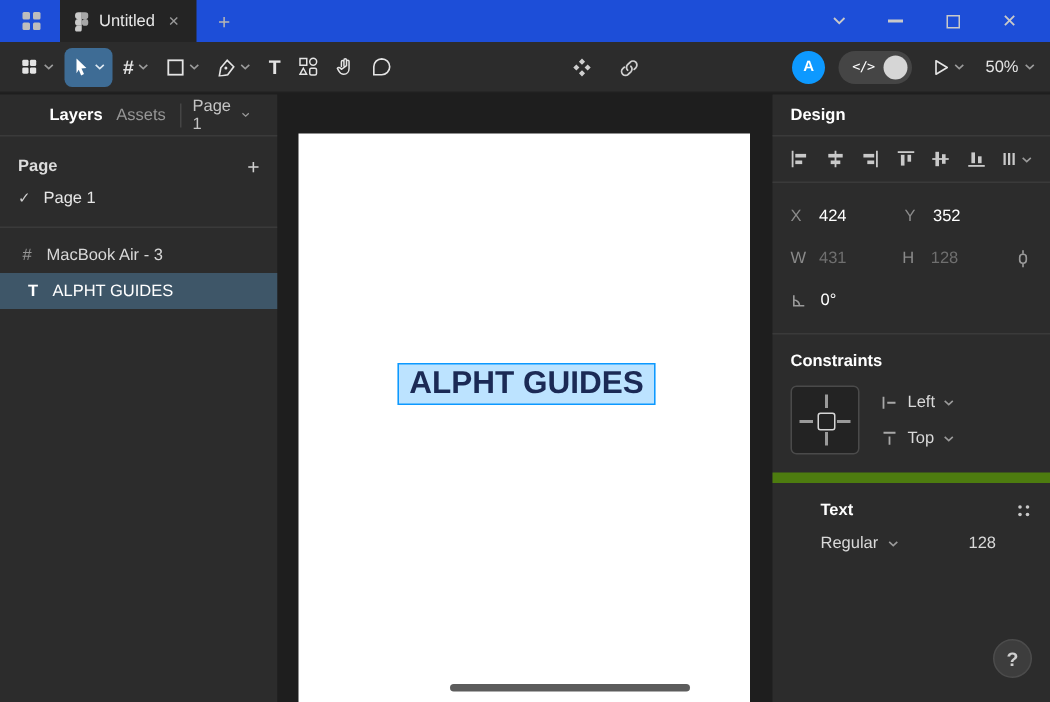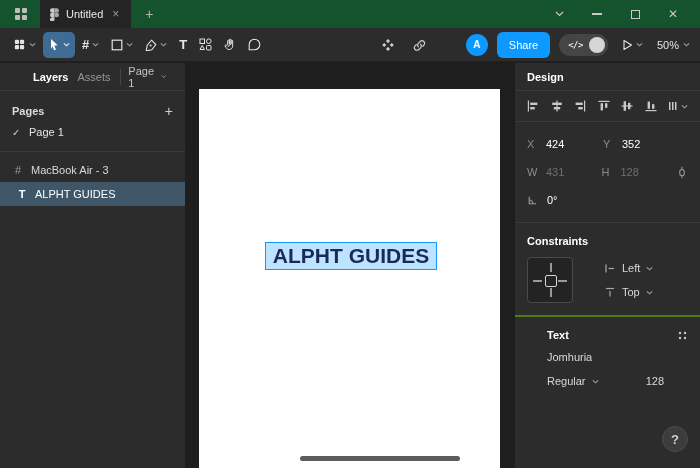--- a/index.html
+++ b/index.html
@@ -1,20 +1,20 @@
 <!DOCTYPE html>
 <html style="--accent: #0d99ff; --annotation: #e02525; --selected_tool: #3e6c95; --selected_layer_row: #3e5668; --canvas_bg: #1e1e1e; --canvas_text: #1b2a55;"><head>
 <meta charset="utf-8">
 <style>
   *{margin:0;padding:0;box-sizing:border-box;font-family:"Liberation Sans","DejaVu Sans",sans-serif;}
   html,body{width:700px;height:468px;overflow:hidden;background:#131313;}
   .app{position:relative;width:700px;height:468px;background:var(--canvas_bg,#1e1e1e);color:#fff;font-size:11px;}
 
   
-  .tabbar{height:28px;background:#14532d;display:flex;align-items:center;padding:0 8px;gap:6px;}
+  .tabbar{height:28px;background:#1d4ed8;display:flex;align-items:center;padding:0 8px;gap:6px;}
   .home-btn{width:26px;height:22px;display:flex;align-items:center;justify-content:center;border-radius:4px;}
   .tab{height:28px;display:flex;align-items:center;gap:7px;padding:0 10px;background:#242424;color:#e8e8e8;font-size:11px;}
   .tab-close{color:#9a9a9a;font-size:12px;line-height:1;padding:0 2px;cursor:default;}
   .newtab{color:#b5b5b5;font-size:14px;padding:0 8px;}
   .win-controls{margin-left:auto;display:flex;align-items:center;}
   .win-btn{width:38px;height:28px;display:flex;align-items:center;justify-content:center;color:#c9c9c9;}
   .min-glyph{width:10px;height:1.5px;background:#c9c9c9;display:block;}
   .max-glyph{width:9px;height:9px;border:1.2px solid #c9c9c9;display:block;}
   .x-glyph{font-size:12px;color:#c9c9c9;}
 
@@ -72,23 +72,23 @@
   .ai rect{fill:#c9c9c9;}
   .ai-btn{display:flex;align-items:center;gap:2px;}
   .pos-section{padding:12px 12px 12px;border-bottom:1px solid #3a3a3a;flex:none;}
   .pos-row{display:flex;align-items:center;height:20px;margin-bottom:8px;}
   .pos-row:last-child{margin-bottom:0;}
   .pos-cell{width:76px;display:flex;align-items:center;gap:9px;}
   .pl{color:#8a8a8a;width:10px;}
   .pv{color:#fff;}
   .pv.dim{color:#6f6f6f;}
   .pos-aux{margin-left:auto;display:flex;align-items:center;}
-  .sec{padding:12px;border-bottom:2px solid #4d7c0f;flex:none;}
+  .sec{padding:12px;border-bottom:7px solid #4d7c0f;flex:none;}
   .sec-header{display:flex;align-items:center;color:#fff;font-weight:bold;margin-bottom:10px;}
-  .constraints-body{display:flex;gap:31px;align-items:center;}
+  .constraints-body{display:flex;gap:14px;align-items:center;}
   .cw{width:46px;height:46px;background:#232323;border:1px solid #4a4a4a;border-radius:4px;position:relative;flex:none;}
   .cw-tick{position:absolute;background:#9a9a9a;}
   .cw-t{left:22px;top:5px;width:2px;height:9px;}
   .cw-b{left:22px;bottom:5px;width:2px;height:9px;}
   .cw-l{top:22px;left:5px;height:2px;width:9px;}
   .cw-r{top:22px;right:5px;height:2px;width:9px;}
   .cw-center{position:absolute;left:17px;top:17px;width:12px;height:12px;border:1.5px solid #d6d6d6;border-radius:2px;}
   .con-rows{display:flex;flex-direction:column;gap:12px;}
   .dropdown{display:flex;align-items:center;gap:6px;color:#d9d9d9;}
   .layer-body{display:flex;align-items:center;}
@@ -219,21 +219,20 @@
       </div>
       <div class="tool">
         <svg width="13" height="13" viewBox="0 0 12 12">
           <path d="M5 7.2a2.4 2.4 0 0 1 0-3.4L6.6 2.3a2.4 2.4 0 0 1 3.4 3.4l-1 1M7 4.8a2.4 2.4 0 0 1 0 3.4L5.4 9.7A2.4 2.4 0 0 1 2 6.3l1-1" stroke="#cfcfcf" stroke-width="1.1" fill="none" stroke-linecap="round"></path>
         </svg>
       </div>
     </div>
 
     <div class="right-tools">
       <div class="avatar">A</div>
-      <button class="share-btn">Share</button>
       <div class="dev-toggle">
         <span class="dev-label">&lt;/&gt;</span>
         <span class="dev-knob"></span>
       </div>
       <div class="tool">
         <svg width="11" height="12" viewBox="0 0 11 12">
           <path d="M2 1.5v9l7.5-4.5z" stroke="#e4e4e4" stroke-width="1.1" fill="none" stroke-linejoin="round"></path>
         </svg>
         <svg width="7" height="5" viewBox="0 0 7 4">
             <path d="M.8.8L3.5 3.2 6.2.8" stroke="#9a9a9a" stroke-width="1.1" fill="none"></path>
@@ -264,21 +263,21 @@
             <span>Page 1</span>
             <svg width="7" height="5" viewBox="0 0 7 4">
                 <path d="M.8.8L3.5 3.2 6.2.8" stroke="#9a9a9a" stroke-width="1.1" fill="none"></path>
               </svg>
           </span>
         </span>
       </div>
 
       <div class="pages-section">
         <div class="pages-header">
-          <span>Pages</span>
+          <span>Page</span>
           <span class="pages-plus">+</span>
         </div>
         <div class="page-row">
           <span class="page-check">✓</span>
           <span>Page 1</span>
         </div>
       </div>
 
       <div class="layers-section">
         <div class="layer-row">
@@ -426,21 +425,20 @@
       <div class="sec text-sec">
         <div class="sec-header">
           <span>Text</span>
           <svg class="style-icon" width="11" height="11" viewBox="0 0 11 11">
             <circle cx="3" cy="3" r="1.2" fill="#c9c9c9"></circle>
               <circle cx="8" cy="3" r="1.2" fill="#c9c9c9"></circle>
             <circle cx="3" cy="8" r="1.2" fill="#c9c9c9"></circle>
               <circle cx="8" cy="8" r="1.2" fill="#c9c9c9"></circle>
           </svg>
         </div>
-        <div class="font-name">Jomhuria</div>
         <div class="font-row">
           <div class="dropdown">
             <span>Regular</span>
             <svg width="7" height="5" viewBox="0 0 7 4">
                 <path d="M.8.8L3.5 3.2 6.2.8" stroke="#9a9a9a" stroke-width="1.1" fill="none"></path>
               </svg>
           </div>
           <span class="font-size-val">128</span>
         </div>
       </div>

